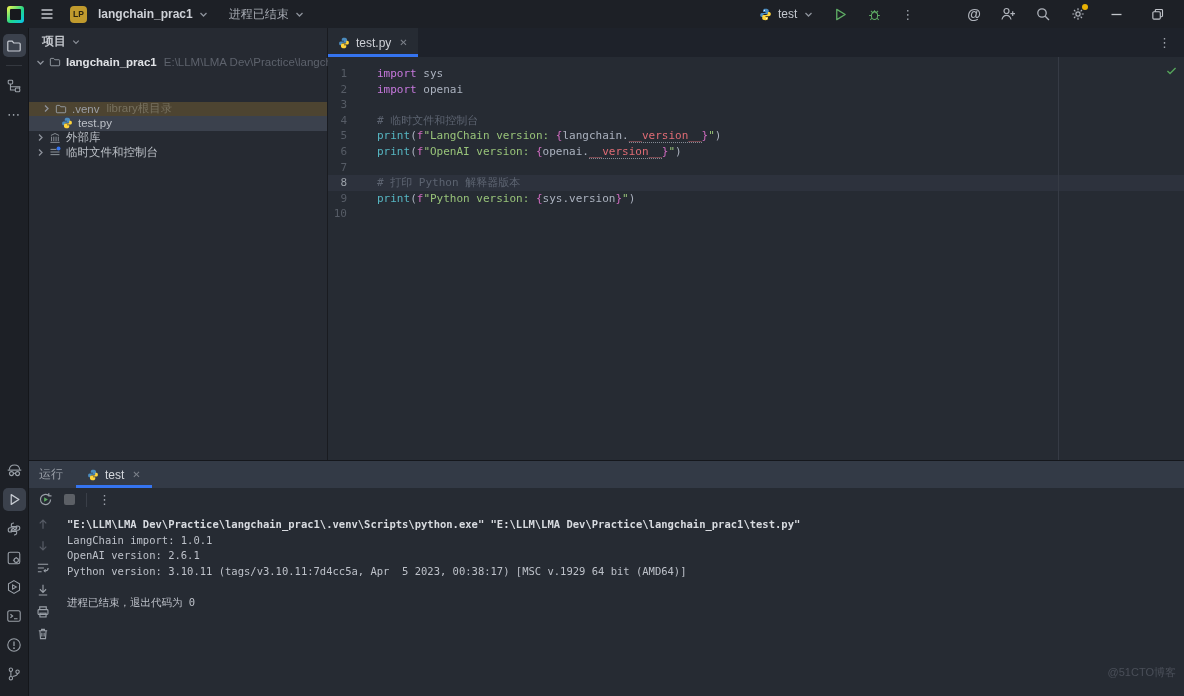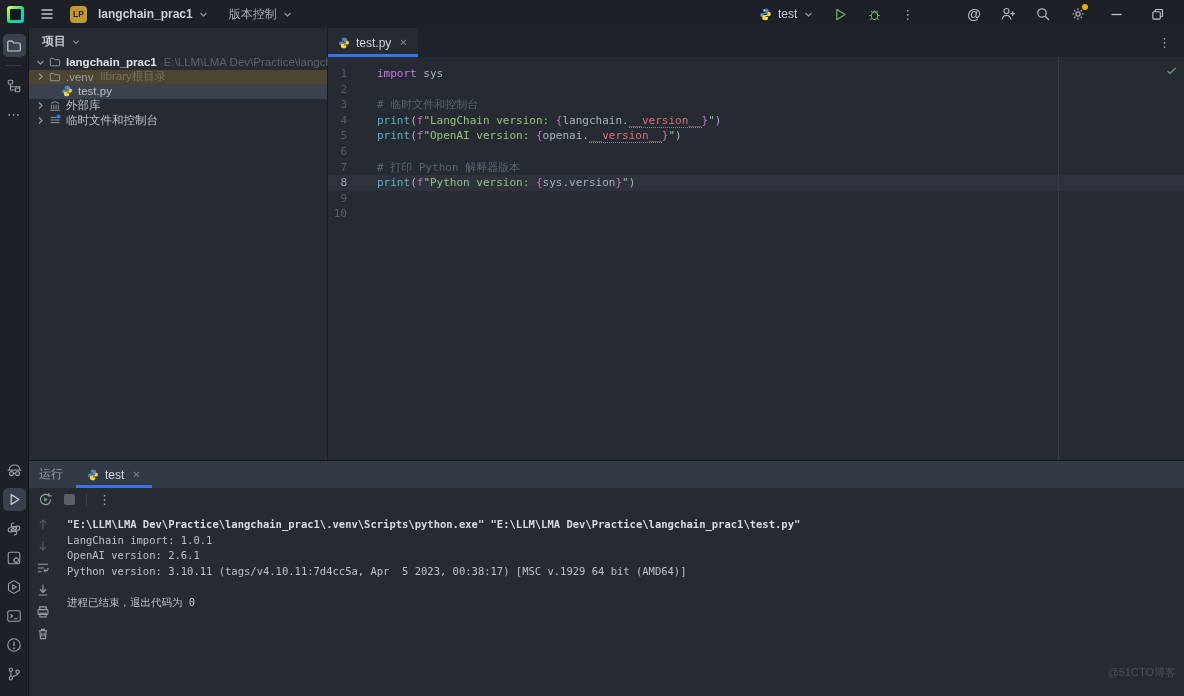--- a/index.html
+++ b/index.html
@@ -116,21 +116,21 @@
       <div class="lp-badge">LP</div>
       <div class="proj-widget">
         <span class="nm">langchain_prac1</span>
         <span>
             <svg width="11" height="11" viewBox="0 0 11 11">
               <polyline points="2.5,4 5.5,7 8.5,4" fill="none" stroke="#8d929b" stroke-width="1.3"></polyline>
             </svg>
           </span>
       </div>
       <div class="vcs-widget">
-        <span>版本控制</span>
+        <span>进程已结束</span>
         <span>
             <svg width="11" height="11" viewBox="0 0 11 11">
               <polyline points="2.5,4 5.5,7 8.5,4" fill="none" stroke="#8d929b" stroke-width="1.3"></polyline>
             </svg>
           </span>
       </div>
     </div>
     <div class="tb-right">
       <div class="runcfg">
         <span>
@@ -288,21 +288,21 @@
             </svg>
           </span>
           <span class="ticon">
             <svg width="12" height="12" viewBox="0 0 16 16" fill="none" stroke="#9aa0a8" stroke-width="1.2">
               <path d="M1.8 4.2c0-.6.4-1 1-1h3.4l1.5 1.8h5.5c.6 0 1 .4 1 1v6c0 .6-.4 1-1 1H2.8c-.6 0-1-.4-1-1z"></path>
             </svg>
           </span>
           <span class="lbl b">langchain_prac1</span>
           <span class="sfx">E:\LLM\LMA Dev\Practice\langchain_prac1</span>
         </div>
-        <div class="tree-row hl-brown" style="padding-left: 5px;">
+        <div class="tree-row hl-brown" style="padding-left: 11px; margin-top: 32px;">
           <span class="chev">
             <svg width="11" height="11" viewBox="0 0 11 11">
               <polyline points="4,2.5 7,5.5 4,8.5" fill="none" stroke="#8d929b" stroke-width="1.3"></polyline>
             </svg>
           </span>
           <span class="ticon">
             <svg width="12" height="12" viewBox="0 0 16 16" fill="none" stroke="#9aa0a8" stroke-width="1.2">
               <path d="M1.8 4.2c0-.6.4-1 1-1h3.4l1.5 1.8h5.5c.6 0 1 .4 1 1v6c0 .6-.4 1-1 1H2.8c-.6 0-1-.4-1-1z"></path>
             </svg>
           </span>
@@ -375,20 +375,21 @@
           <div>4</div>
           <div>5</div>
           <div>6</div>
           <div>7</div>
           <div class="cur">8</div>
           <div>9</div>
           <div>10</div>
         </div>
       <div class="code-lines" id="codeLines">
           <div><span class="tk-kw">import</span><span class="tk-pln"> sys</span></div>
+          <div><span class="tk-kw">import</span><span class="tk-pln"> openai</span></div>
           <div></div>
           <div><span class="tk-com"># 临时文件和控制台</span></div>
           <div><span class="tk-fn">print</span><span class="tk-pln">(</span><span class="tk-brc">f</span><span class="tk-str">"LangChain version: </span><span class="tk-brc">{</span><span class="tk-pln">langchain.</span><span class="tk-dun">__version__</span><span class="tk-brc">}</span><span class="tk-str">"</span><span class="tk-pln">)</span></div>
           <div><span class="tk-fn">print</span><span class="tk-pln">(</span><span class="tk-brc">f</span><span class="tk-str">"OpenAI version: </span><span class="tk-brc">{</span><span class="tk-pln">openai.</span><span class="tk-dun">__version__</span><span class="tk-brc">}</span><span class="tk-str">"</span><span class="tk-pln">)</span></div>
           <div></div>
           <div><span class="tk-com"># 打印 Python 解释器版本</span></div>
           <div><span class="tk-fn">print</span><span class="tk-pln">(</span><span class="tk-brc">f</span><span class="tk-str">"Python version: </span><span class="tk-brc">{</span><span class="tk-pln">sys.version</span><span class="tk-brc">}</span><span class="tk-str">"</span><span class="tk-pln">)</span></div>
         </div>
       <span class="insp-check">
         <svg width="13" height="13" viewBox="0 0 16 16">
@@ -458,21 +459,21 @@
         <span>
           <svg width="14" height="14" viewBox="0 0 15 15" fill="none" stroke="#9aa0a8" stroke-width="1.2">
               <path d="M3 4h9M6 4V2.6h3V4M4.2 4l.6 8.4h5.4L10.8 4M6.3 6.2v4M8.7 6.2v4"></path>
             </svg>
         </span>
       </div>
       <div class="console" id="console">
           <div class="cmd">"E:\LLM\LMA Dev\Practice\langchain_prac1\.venv\Scripts\python.exe" "E:\LLM\LMA Dev\Practice\langchain_prac1\test.py"</div>
           <div class="out">LangChain import: 1.0.1</div>
           <div class="out">OpenAI version: 2.6.1</div>
-          <div class="out">Python version: 3.10.11 (tags/v4.10.11:7d4cc5a, Apr  5 2023, 00:38:17) [MSC v.1929 64 bit (AMD64)]</div>
+          <div class="out">Python version: 3.10.11 (tags/v3.10.11:7d4cc5a, Apr  5 2023, 00:38:17) [MSC v.1929 64 bit (AMD64)]</div>
           <div class="out">&nbsp;</div>
           <div class="out">进程已结束，退出代码为 0</div>
         </div>
     </div>
     <div class="watermark">@51CTO博客</div>
   </div>
 
 </div>
 
 </body></html>

